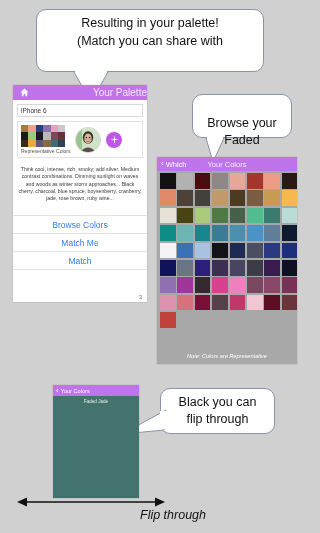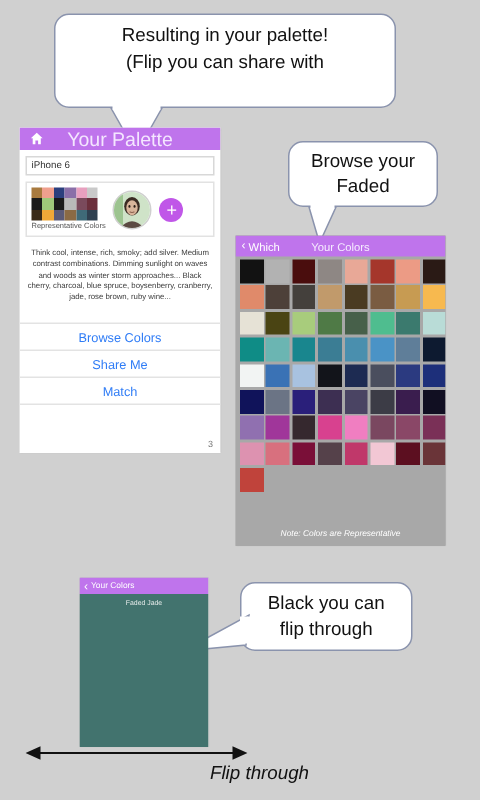--- a/index.html
+++ b/index.html
@@ -28,21 +28,21 @@
   .callout .line { display: block; white-space: nowrap; }
 
   #callout-palette {
     left: 36px; top: 9px; width: 228px; height: 63px;
     font-size: 12.5px; line-height: 18px;
     padding-top: 4px;
   }
   #callout-browse {
     left: 192px; top: 94px; width: 100px; height: 44px;
     font-size: 12.5px; line-height: 17px;
-    padding-top: 4px;
+    padding-top: 20px;
   }
   #callout-flip {
     left: 160px; top: 388px; width: 115px; height: 46px;
     font-size: 12.5px; line-height: 17px;
     padding-top: 5px;
   }
 
   
   .tail { position: absolute; overflow: visible; }
 
@@ -56,22 +56,22 @@
   }
   .navbar {
     position: relative;
     height: 15px;
     background: #bf74ec;
     color: #ffffff;
     display: flex; align-items: center;
     font-size: 7.5px;
   }
   .navbar .title {
-    position: absolute; left: 0; right: 0; text-align: center;
-    font-size: 13px; color: #f4e6ff;
+    position: absolute; left: 0; right: 0; text-align: right;
+    font-size: 10px; color: #f4e6ff;
   }
   .home-icon {
     margin-left: 7px; width: 9px; height: 9px; position: relative; z-index: 2;
   }
   .device-field {
     margin: 4px 4px 0 4px;
     border: 1px solid #d8d8d8;
     background: #fff;
     height: 13px;
     font-size: 6.5px;
@@ -175,21 +175,21 @@
     font-size: 12.5px; font-style: italic; color: #111;
   }
 </style>
 </head>
 <body>
 
 <div id="stage">
 
   <div class="callout" id="callout-palette">
     <span class="line">Resulting in your palette!</span>
-    <span class="line">(Flip you can share with</span>
+    <span class="line">(Match you can share with</span>
   </div>
   <svg class="tail" style="left:62px;top:70px;width:50px;height:34px">
     <polygon points="12,2 46,2 29,32" fill="#ffffff" stroke="#8a93ad" stroke-width="1"></polygon>
     <rect x="13" y="0" width="32" height="3" fill="#ffffff"></rect>
   </svg>
 
   <div class="callout" id="callout-browse">
     <span class="line">Browse your</span>
     <span class="line">Faded</span>
   </div>
@@ -253,21 +253,21 @@
           <path d="M4 24 Q12 15 20 24 Z" fill="#5b4a42"></path>
         </svg>
       </div>
       <div class="plus-btn">+</div>
     </div>
 
     <div class="desc">Think cool, intense, rich, smoky; add silver. Medium contrast combinations. Dimming sunlight on waves and woods as winter storm approaches... Black cherry, charcoal, blue spruce, boysenberry, cranberry, jade, rose brown, ruby wine...</div>
 
     <div class="action-list">
       <div class="action">Browse Colors</div>
-      <div class="action">Share Me</div>
+      <div class="action">Match Me</div>
       <div class="action">Match</div>
     </div>
 
     <div class="pagenum">3</div>
   </div>
 
   <div id="phone2">
     <div class="navbar2">
       <span class="back">
         <span class="chev">‹</span>

